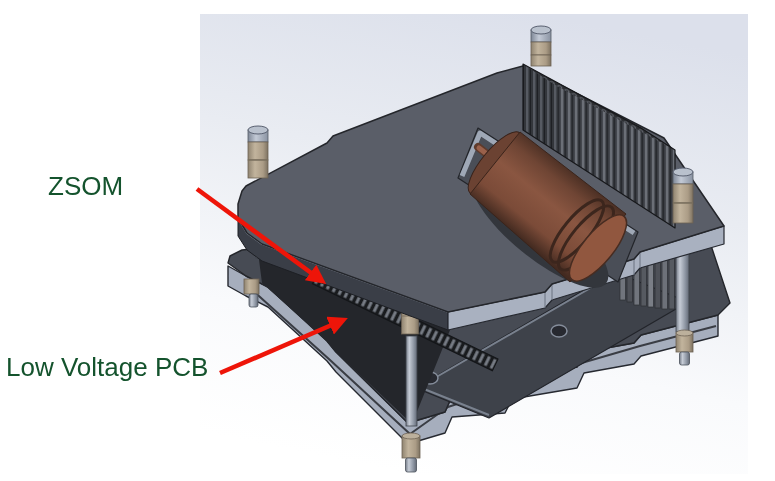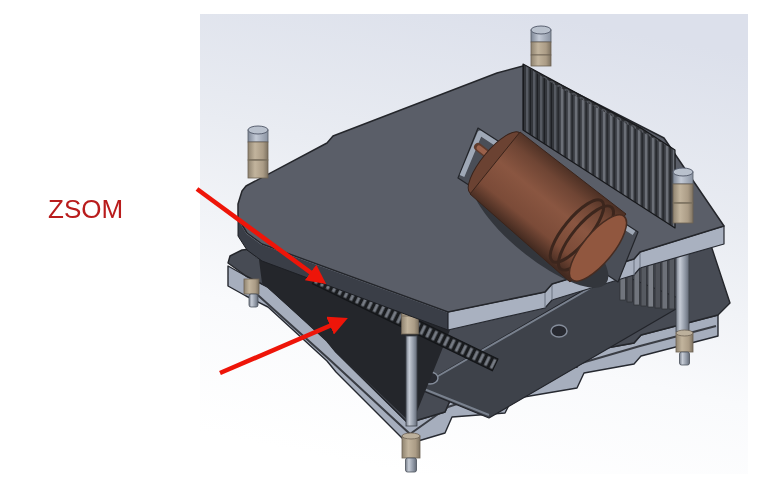--- a/index.html
+++ b/index.html
@@ -4,26 +4,25 @@
 <style>
   html,body{margin:0;padding:0;background:#ffffff;}
   .stage{
     position:relative;width:775px;height:481px;overflow:hidden;
     background:#ffffff;
     font-family:"Liberation Sans", sans-serif;
   }
   .stage svg{position:absolute;left:0;top:0;}
   .callout-label{
     position:absolute;
-    color:#b91c1c;
+    color:#14532d;
     font-size:26px;
     line-height:30px;
     white-space:nowrap;
     font-family:"Liberation Sans", sans-serif;
-    margin-top:23px;
   }
   #lbl-zsom{left:48px;top:171px;}
   #lbl-pcb{left:6px;top:352px;}
 </style>
 </head>
 <body>
 
 <div class="stage">
 
 <svg width="775" height="481" viewBox="0 0 775 481">
@@ -210,14 +209,15 @@
     </g>
   </g>
 
   <g>
     <line x1="197" y1="189" x2="314" y2="275" stroke="#ee1509" stroke-width="4.6" marker-end="url(#arrowHead)"></line>
     <line x1="220" y1="373" x2="334" y2="324" stroke="#ee1509" stroke-width="4.6" marker-end="url(#arrowHead)"></line>
   </g>
 </svg>
 
 <div class="callout-label" id="lbl-zsom">ZSOM</div>
+<div class="callout-label" id="lbl-pcb">Low Voltage PCB</div>
 
 </div>
 
 </body></html>

